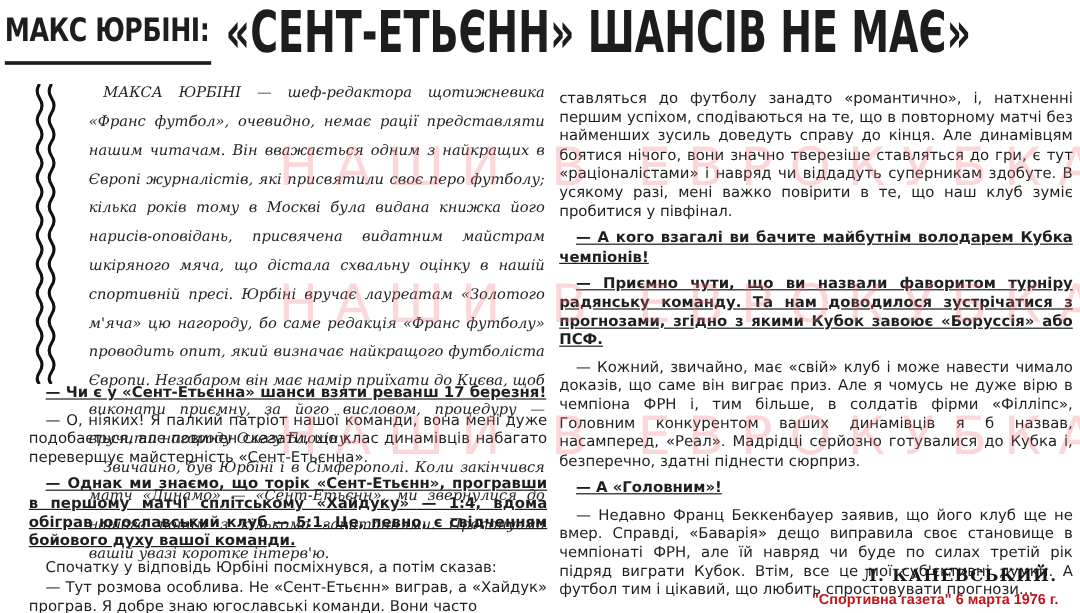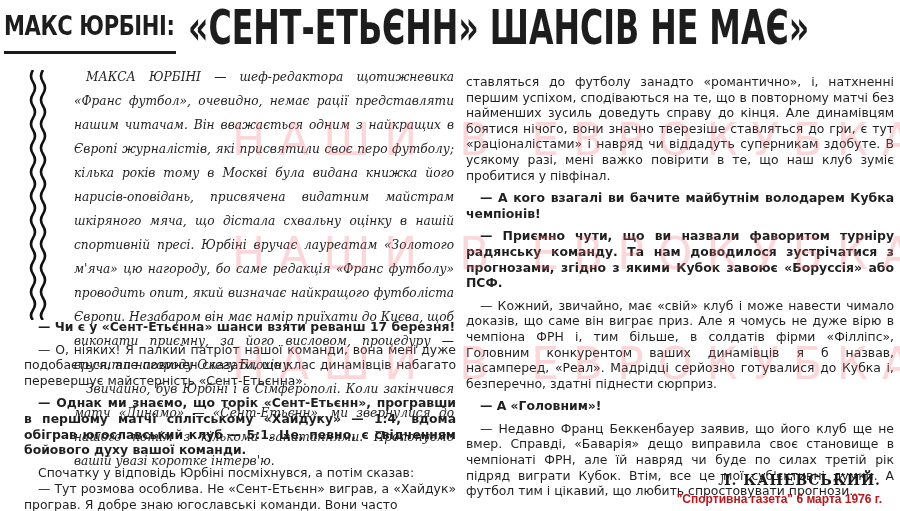--- a/index.html
+++ b/index.html
@@ -38,21 +38,21 @@
   .intro p { margin: 0; text-indent: 12px; }
   .col-left {
     position: absolute; left: 24px; top: 318px; width: 432px;
     font-size: 12.4px; line-height: 15.6px; text-align: justify; color: #1f1f1f;
   }
   .col-right {
     position: absolute; left: 466px; top: 73px; width: 428px;
     font-size: 12.4px; line-height: 15.6px; text-align: justify; color: #1f1f1f;
   }
   .col-left p, .col-right p { margin: 1px 0 7px 0; text-indent: 14px; }
-  .col-left p.q, .col-right p.q { font-weight: bold; }
+  .col-left p.q, .col-right p.q { font-weight: bold; text-decoration: underline; }
   .col-left p.tight { margin-bottom: 0; }
   .signature {
     position: absolute; right: 19px; top: 472px;
     font-family: "DejaVu Serif", serif; font-weight: bold; font-size: 14px;
     letter-spacing: 1px; color: #1a1a1a;
   }
   .source {
     position: absolute; right: 18px; top: 492px;
     font-family: "Liberation Sans", sans-serif; font-weight: bold; font-size: 12px;
     color: #c0141b;

